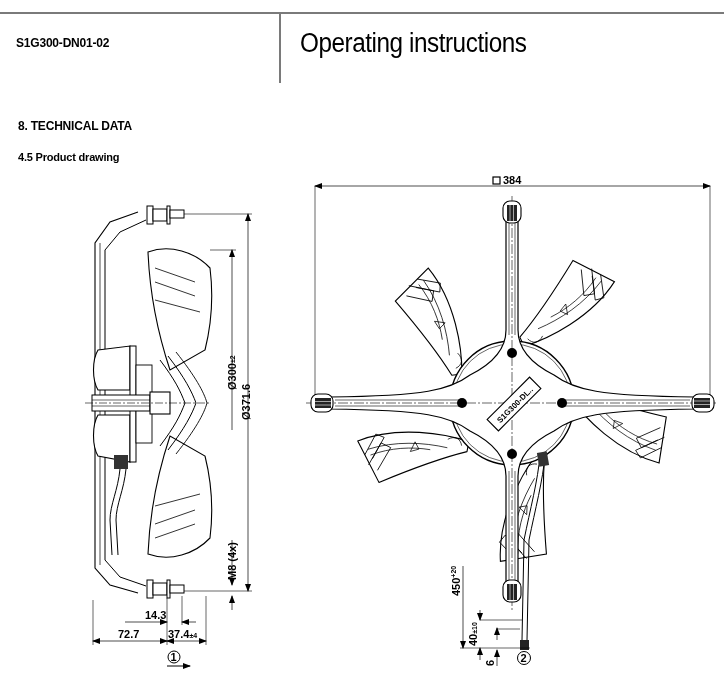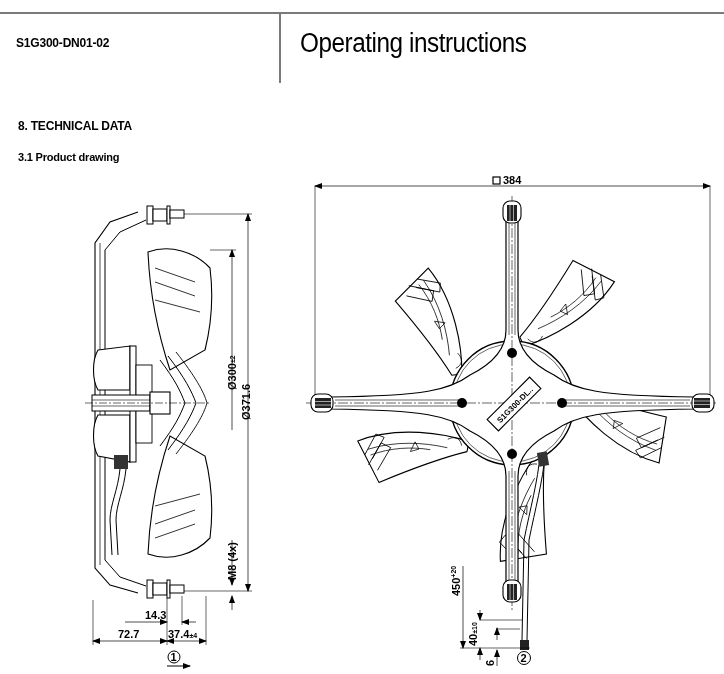--- a/index.html
+++ b/index.html
@@ -15,21 +15,21 @@
   .dimsm { font-family:"Liberation Sans", sans-serif; font-weight:bold; font-size:7px; fill:#000; }
 </style>
 </head>
 <body>
 
 <div class="hdr-line"></div>
 <div class="hdr-div"></div>
 <div class="doc-code">S1G300-DN01-02</div>
 <div class="doc-title">Operating instructions</div>
 <div class="sec">8. TECHNICAL DATA</div>
-<div class="subsec">3.1 Product drawing</div>
+<div class="subsec">4.5 Product drawing</div>
 
 <svg id="drawing" width="724" height="674" viewBox="0 0 724 674">
   <defs>
     <marker id="arr" markerWidth="8" markerHeight="6" refX="7" refY="3" orient="auto-start-reverse" markerUnits="userSpaceOnUse">
       <path d="M0,0 L8,3 L0,6 Z" fill="#000"></path>
     </marker>
     <g id="blade">
       <path d="M0,-58 C22,-70 60,-100 75,-140 L30,-152 C18,-118 8,-92 -6,-66 Z" fill="#fff" stroke="#000" stroke-width="1.1"></path>
       <path d="M10,-78 C30,-92 50,-112 62,-138" fill="none" stroke="#000" stroke-width="0.7"></path>
       <path d="M20,-92 C35,-104 48,-120 56,-140" fill="none" stroke="#000" stroke-width="0.7"></path>

